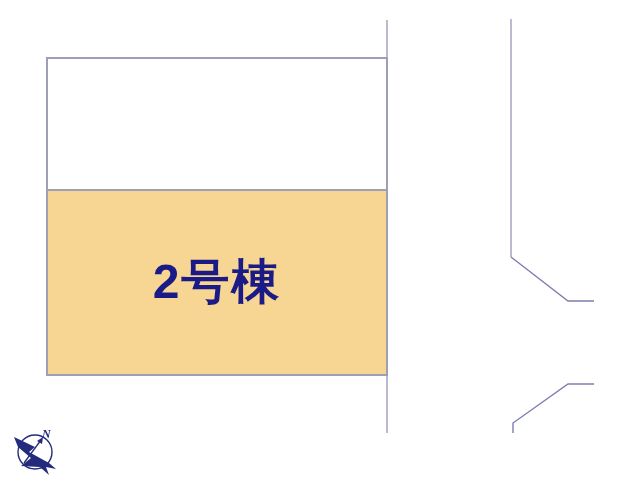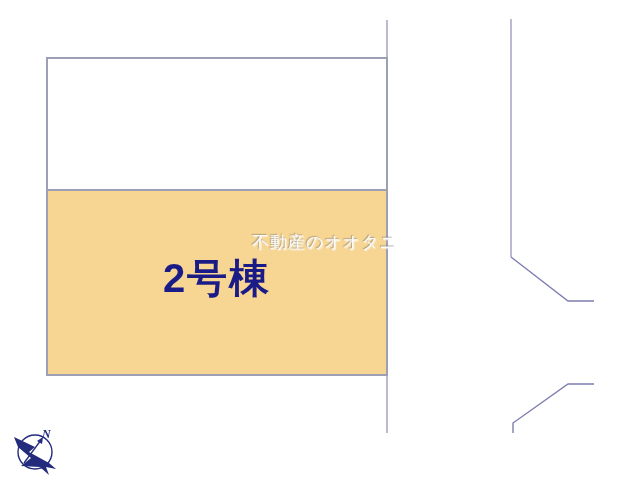--- a/index.html
+++ b/index.html
@@ -33,21 +33,21 @@
     text-shadow: -1px -1px 1px rgba(115,115,115,0.55), 1px 1px 1px rgba(255,255,255,0.65);
     white-space: nowrap;
     user-select: none;
   }
   .building-label {
     position: absolute;
     left: 47px;
     top: 258px;
     width: 340px;
     text-align: center;
-    font-size: 40px;
+    font-size: 48px;
     font-weight: 700;
     letter-spacing: 2px;
     color: #1b1b87;
     line-height: 1.0;
     white-space: nowrap;
     user-select: none;
   }
   .compass-n {
     font-family: "Liberation Serif", serif;
     font-style: italic;
@@ -75,17 +75,16 @@
 
     <g>
       <circle class="compass-stroke" cx="35" cy="452" r="17" stroke="#232b7d"></circle>
       <line x1="24" y1="463" x2="41" y2="440" stroke="#232b7d" stroke-width="1.3"></line>
       <polygon points="43,437 37,441 42,444" fill="#232b7d"></polygon>
       <path fill="#232b7d" d="M14,437 L35,447 L29,452 L49,463 L56,469 L46,467 L49,475 L40,467 L21,466 L31,458 L18,447 Z"></path>
       <text class="compass-n" x="42" y="438" fill="#232b7d">N</text>
     </g>
   </svg>
 
-  <div class="watermark">不動産のオオタニ</div>
 
   <div class="building-label">2号棟</div>
 
 </div>
 
 </body></html>

